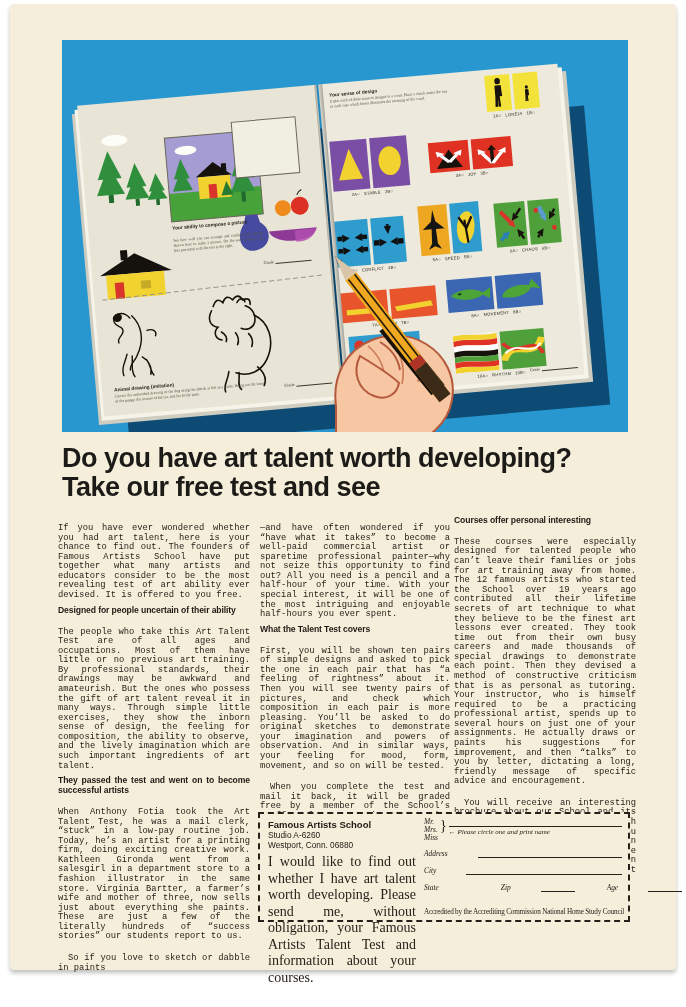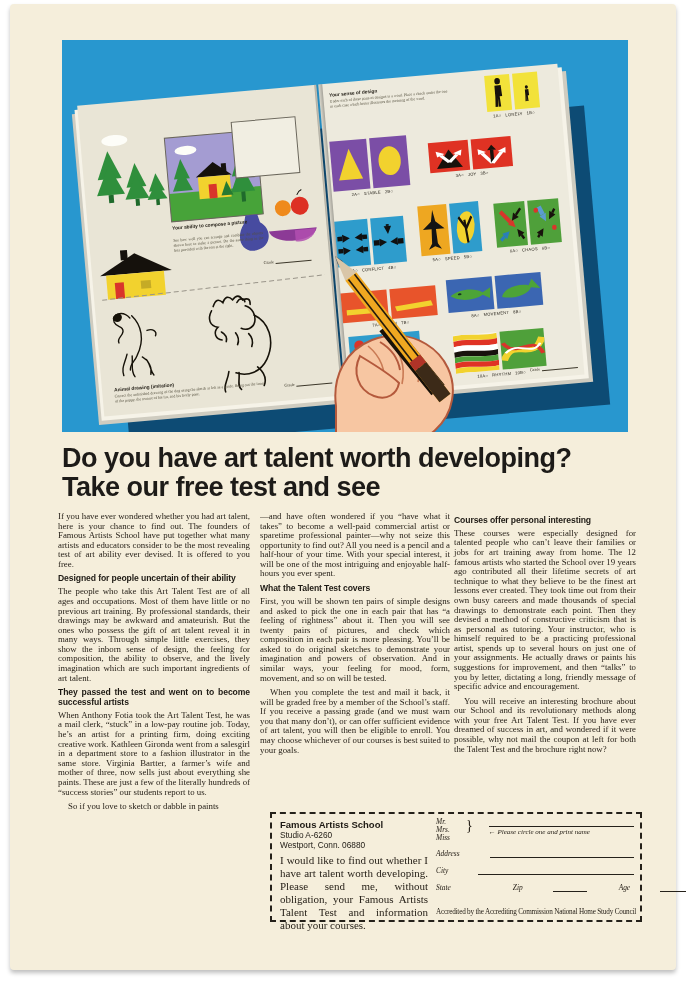--- a/index.html
+++ b/index.html
@@ -24,32 +24,32 @@
   .tile{position:relative;flex:0 0 auto;}
   .pair-label{display:flex;justify-content:center;gap:4px;margin-top:2px;font-size:4.2px;color:#2c2820;font-family:"Liberation Sans",sans-serif;letter-spacing:.2px;}
   .hand{position:absolute;left:178px;top:198px;width:270px;height:210px;}
   
   h1{position:absolute;left:52px;top:440px;width:575px;margin:0;font-family:"Liberation Sans",sans-serif;font-weight:700;font-size:27px;line-height:1.08;color:#1d1b18;letter-spacing:-.5px;}
   
   .col{position:absolute;top:508px;color:#28221a;font-size:8.8px;line-height:1.09;text-align:justify;}
   .c1{left:48px;width:192px;}
   .c2{left:250px;width:190px;}
   .c3{left:444px;width:182px;}
-  .col p{margin:0 0 5px 0;text-indent:10px;}
+  .col p{margin:12px 0 5px 0;text-indent:10px;font-family:Liberation Mono, monospace;}
   .col > p:first-child{text-indent:0;}
   .col h4{margin:4px 0 3px 0;font-family:"Liberation Sans",sans-serif;font-size:8.6px;line-height:1.15;color:#1e1a14;letter-spacing:-.1px;}
   .col h4 + p{text-indent:0;}
   
-  .coupon{position:absolute;left:260px;top:808px;width:372px;height:110px;background:#f5eedb;border:2px dashed #25211a;box-sizing:border-box;}
+  .coupon{position:absolute;left:248px;top:808px;width:372px;height:110px;background:#f5eedb;border:2px dashed #25211a;box-sizing:border-box;}
   .cp-left{position:absolute;left:8px;top:5px;width:148px;}
   .cp-name{font-family:"Liberation Sans",sans-serif;font-weight:bold;font-size:9.5px;color:#1e1a14;margin:0;}
   .cp-sub{font-family:"Liberation Sans",sans-serif;font-weight:normal;font-size:8.3px;color:#1e1a14;}
-  .cp-body{font-size:11px;line-height:1.18;text-align:justify;margin-top:4px;color:#28221a;}
+  .cp-body{font-size:14px;line-height:1.18;text-align:justify;margin-top:4px;color:#28221a;}
   .cp-form{position:absolute;left:164px;top:4px;width:198px;font-size:7.4px;color:#28221a;}
-  .saluts{display:flex;align-items:flex-start;gap:16px;}
+  .saluts{display:flex;align-items:flex-start;gap:2px;}
   .salut-stack{display:flex;flex-direction:column;font-style:italic;line-height:1.05;}
   .brace{font-size:14px;line-height:1;margin-top:1px;}
   .name-area{flex:1;padding-top:3px;}
   .name-line{border-bottom:.8px solid #25211a;height:5px;}
   .circle-note{font-style:italic;font-size:7px;margin-top:1px;}
   .f-line{display:flex;align-items:flex-end;margin-top:8px;font-style:italic;gap:28px;}
   .f-line .rule{flex:1;border-bottom:.8px solid #25211a;height:5px;margin-left:2px;}
   .f-line .rule.short{flex:0 0 34px;}
   .f-line .lbl2{margin-left:4px;}
   .accred{position:absolute;left:164px;bottom:4px;width:202px;font-size:7.2px;color:#28221a;letter-spacing:-.2px;}

